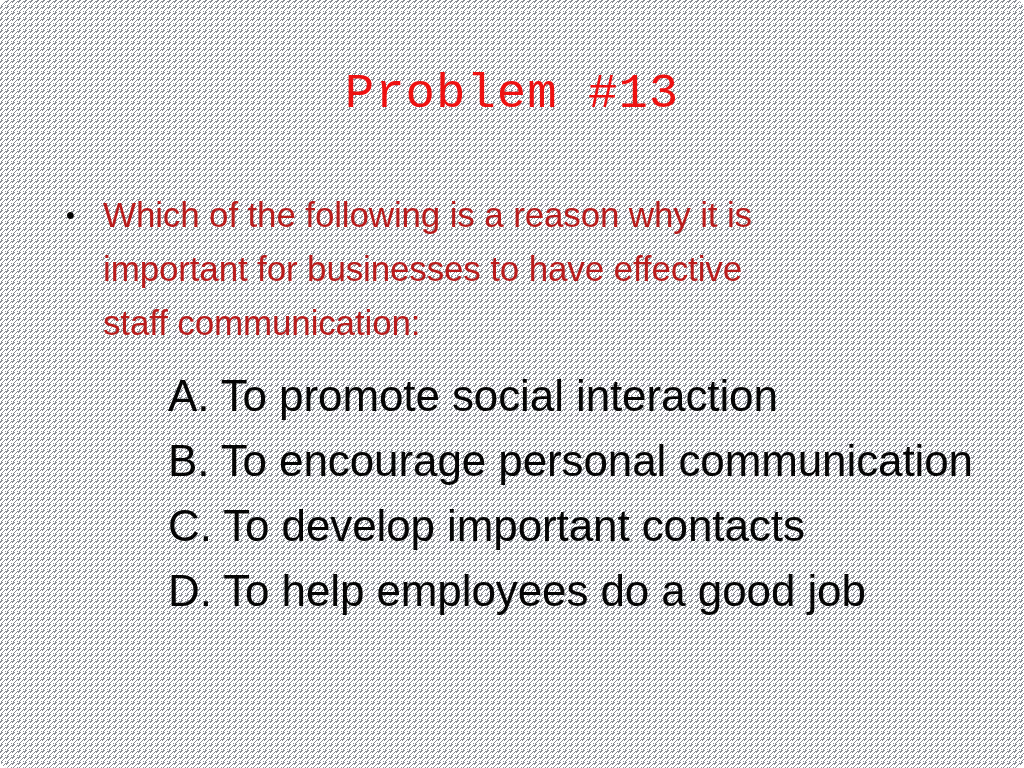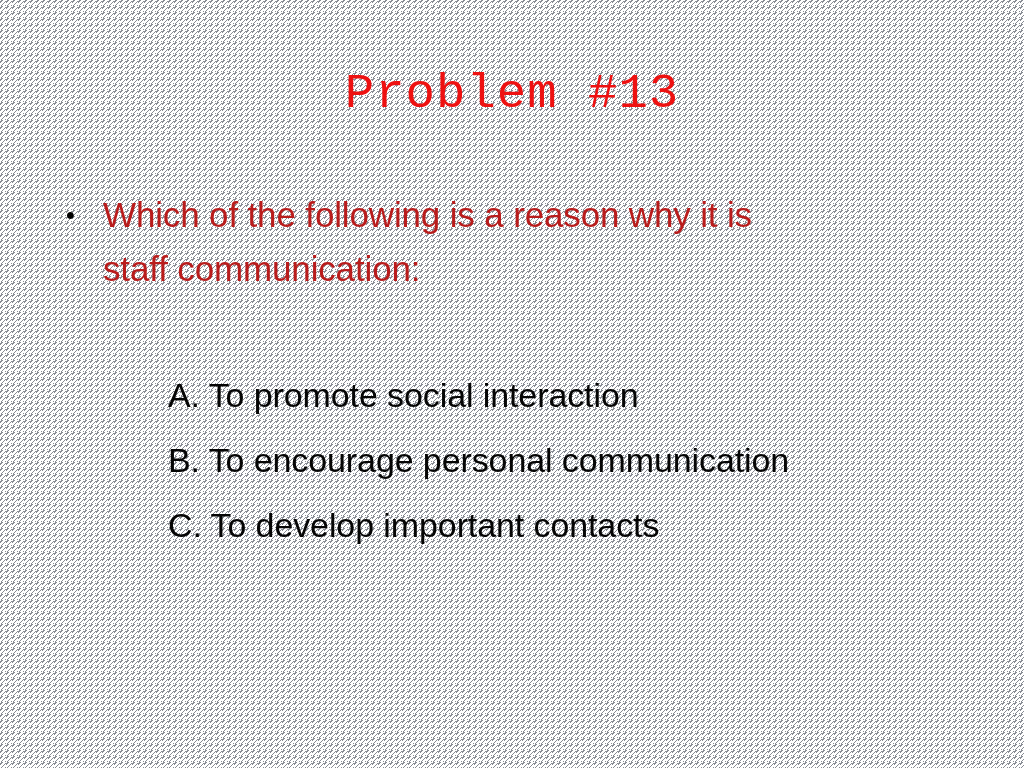--- a/index.html
+++ b/index.html
@@ -14,20 +14,21 @@
     font-family: "DejaVu Sans", sans-serif;
   }
 
   
   #slide {
     position: relative;
     width: 1024px;
     height: 768px;
     background-color: #ffffff;
     overflow: hidden;
+    border-radius: 9px;
   }
 
   
   
   #bg-texture {
     position: absolute;
     inset: 0;
     background-color: #ffffff;
     background-image:
       repeating-linear-gradient(
@@ -105,21 +106,21 @@
   
   #options {
     position: absolute;
     left: 168px;
     top: 363px;
     width: 800px;
   }
   .option {
     color: #050505;
     font-family: "Liberation Sans", sans-serif;
-    font-size: 34px;
+    font-size: 44px;
     font-weight: 400;
     line-height: 65px;
     letter-spacing: -0.1px;
     white-space: nowrap;
   }
 </style>
 </head>
 <body>
 
 <div id="slide">
@@ -130,28 +131,33 @@
 
     <div id="title">Problem #13</div>
 
     <div id="question">
 
       <div class="q-row">
         <span class="q-bullet">•</span>
         <span class="q-text">Which of the following is a reason why it is</span>
       </div>
 
+      <div class="q-row">
+        <span class="q-bullet"></span>
+        <span class="q-text">important for businesses to have effective</span>
+      </div>
 
       <div class="q-row">
         <span class="q-bullet"></span>
         <span class="q-text">staff communication:</span>
       </div>
 
     </div>
 
     <div id="options">
       <div class="option">A. To promote social interaction</div>
       <div class="option">B. To encourage personal communication</div>
       <div class="option">C. To develop important contacts</div>
+      <div class="option">D. To help employees do a good job</div>
     </div>
 
   </div>
 </div>
 
 </body></html>

